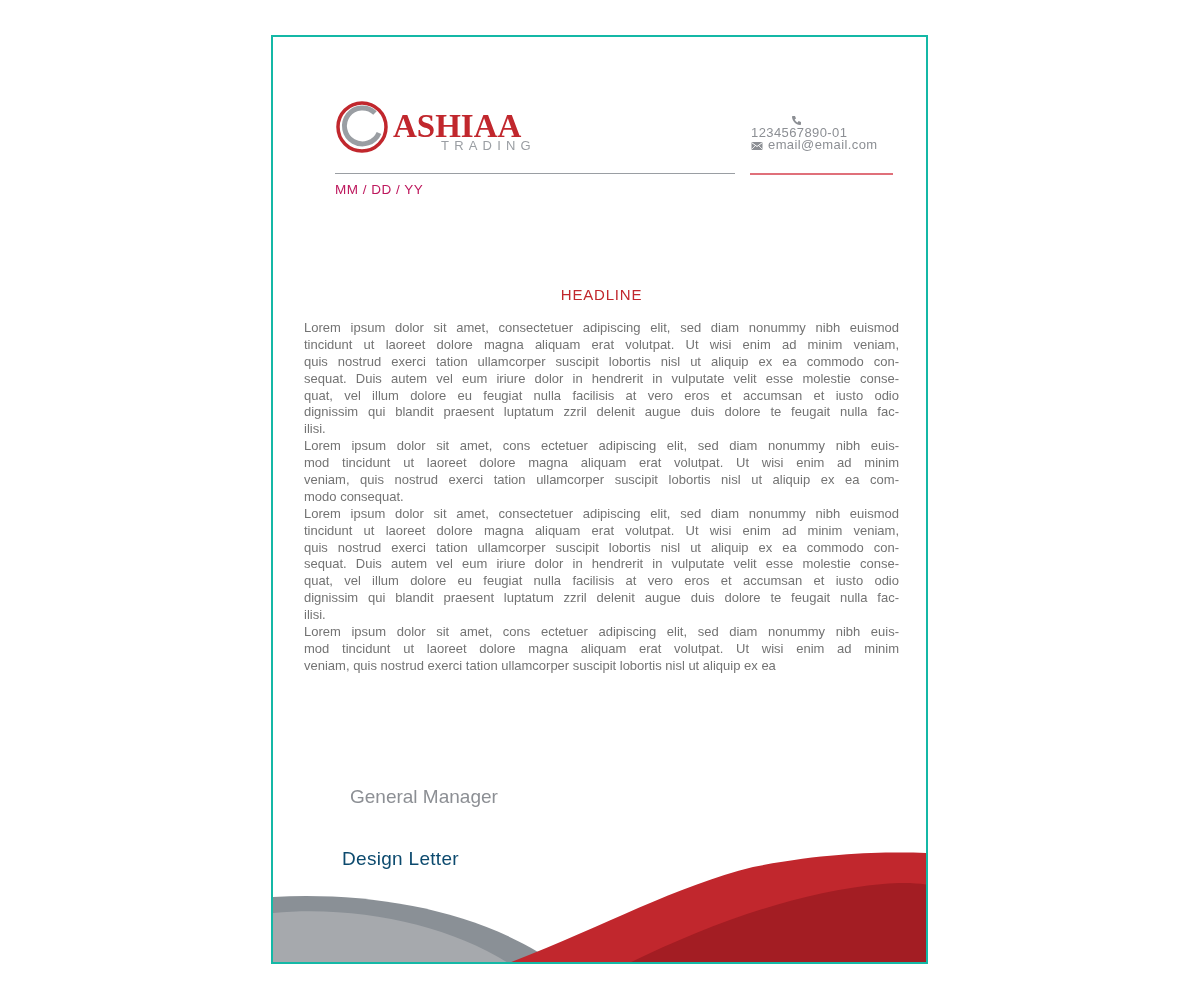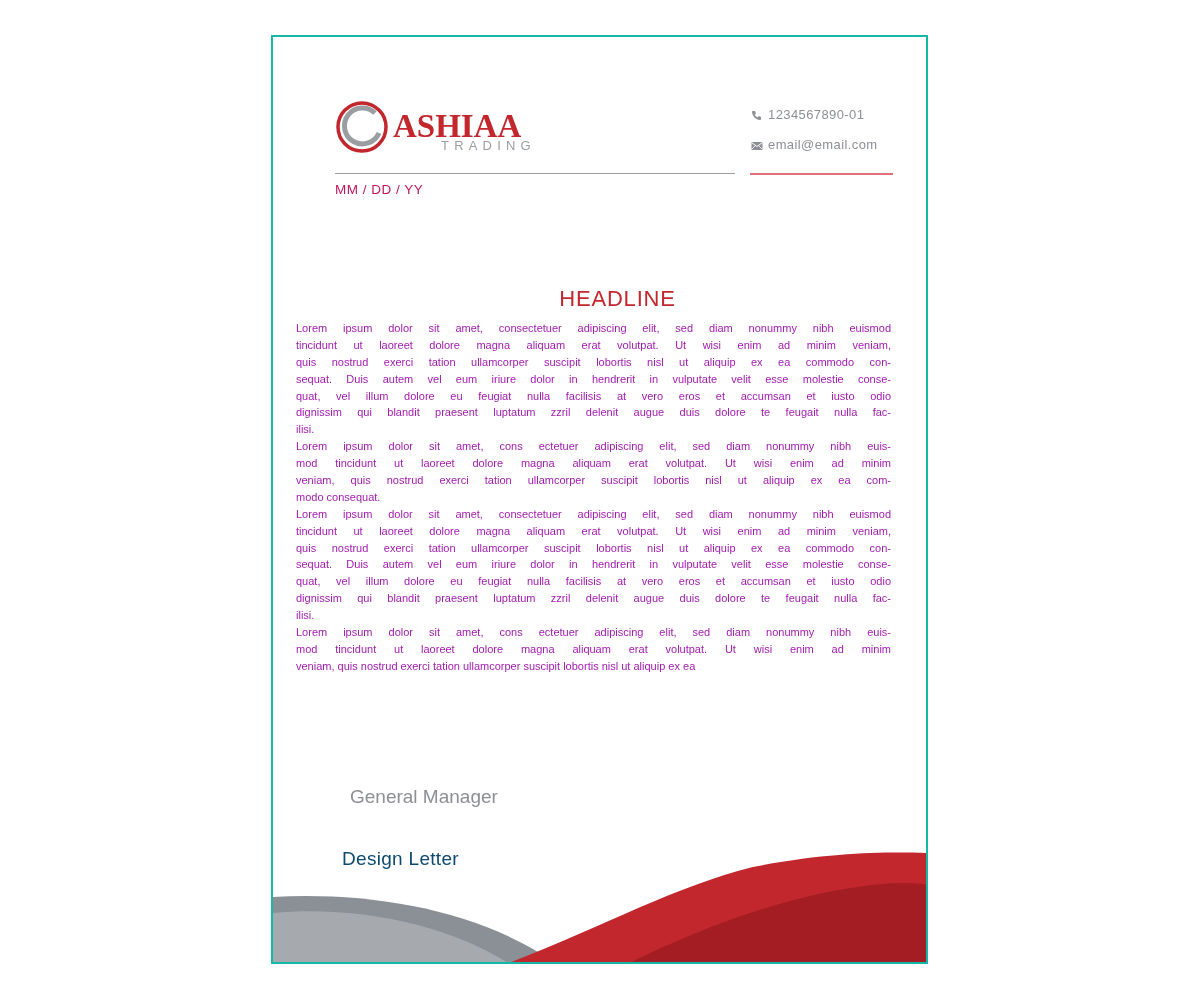--- a/index.html
+++ b/index.html
@@ -7,24 +7,24 @@
   .page{position:absolute;left:271px;top:35px;width:657px;height:929px;border:2px solid #14b8a6;background:#fff;overflow:hidden;box-sizing:border-box;}
   .logo{position:absolute;left:62px;top:60px;width:200px;height:60px;}
   .logo svg{position:absolute;left:0;top:0;}
   .logo-name{position:absolute;left:58px;top:10px;font-family:"Liberation Serif",serif;font-weight:bold;font-size:33px;color:#c1272d;letter-spacing:0px;line-height:38px;}
   .logo-sub{position:absolute;left:106px;top:44px;font-size:13px;letter-spacing:5.2px;color:#9a9ea3;line-height:10px;}
   .rule-left{position:absolute;left:62px;top:136px;width:400px;height:1px;background:#9a9ea3;}
   .rule-right{position:absolute;left:477px;top:136px;width:143px;height:2px;background:#e0707a;}
   .date{position:absolute;left:62px;top:145px;font-size:13.5px;color:#be185d;letter-spacing:0.5px;}
   .contact{position:absolute;left:478px;font-size:13px;color:#8c8f94;letter-spacing:0.4px;display:flex;align-items:center;}
   .contact .ic{width:11px;height:11px;margin-right:6px;display:inline-block;position:relative;}
-  .phone{top:70px;}
+  .phone{top:77px;flex-direction:column;}
   .email{top:100px;}
-  .headline{position:absolute;left:16px;width:657px;top:249px;text-align:center;font-size:22px;color:#c1272d;letter-spacing:0.8px;}
-  .body{position:absolute;left:23px;top:283px;width:595px;font-size:11px;line-height:16.9px;color:#a21caf;}
+  .headline{position:absolute;left:0;width:657px;top:249px;text-align:center;font-size:15px;color:#c1272d;letter-spacing:0.8px;}
+  .body{position:absolute;left:31px;top:283px;width:595px;font-size:13px;line-height:16.9px;color:#737373;}
   .line{display:block;white-space:nowrap;text-align:justify;text-align-last:justify;height:16.9px;overflow:hidden;}
   .line.last{text-align-last:left;}
   .signer-title{position:absolute;left:77px;top:749px;font-size:19px;color:#8c8f94;}
   .signer-name{position:absolute;left:69px;top:811px;font-size:19px;color:#0c4a6e;letter-spacing:0.3px;}
   .waves{position:absolute;left:0;top:800px;width:657px;height:129px;}
 </style>
 </head>
 <body>
 
 <div class="page">

